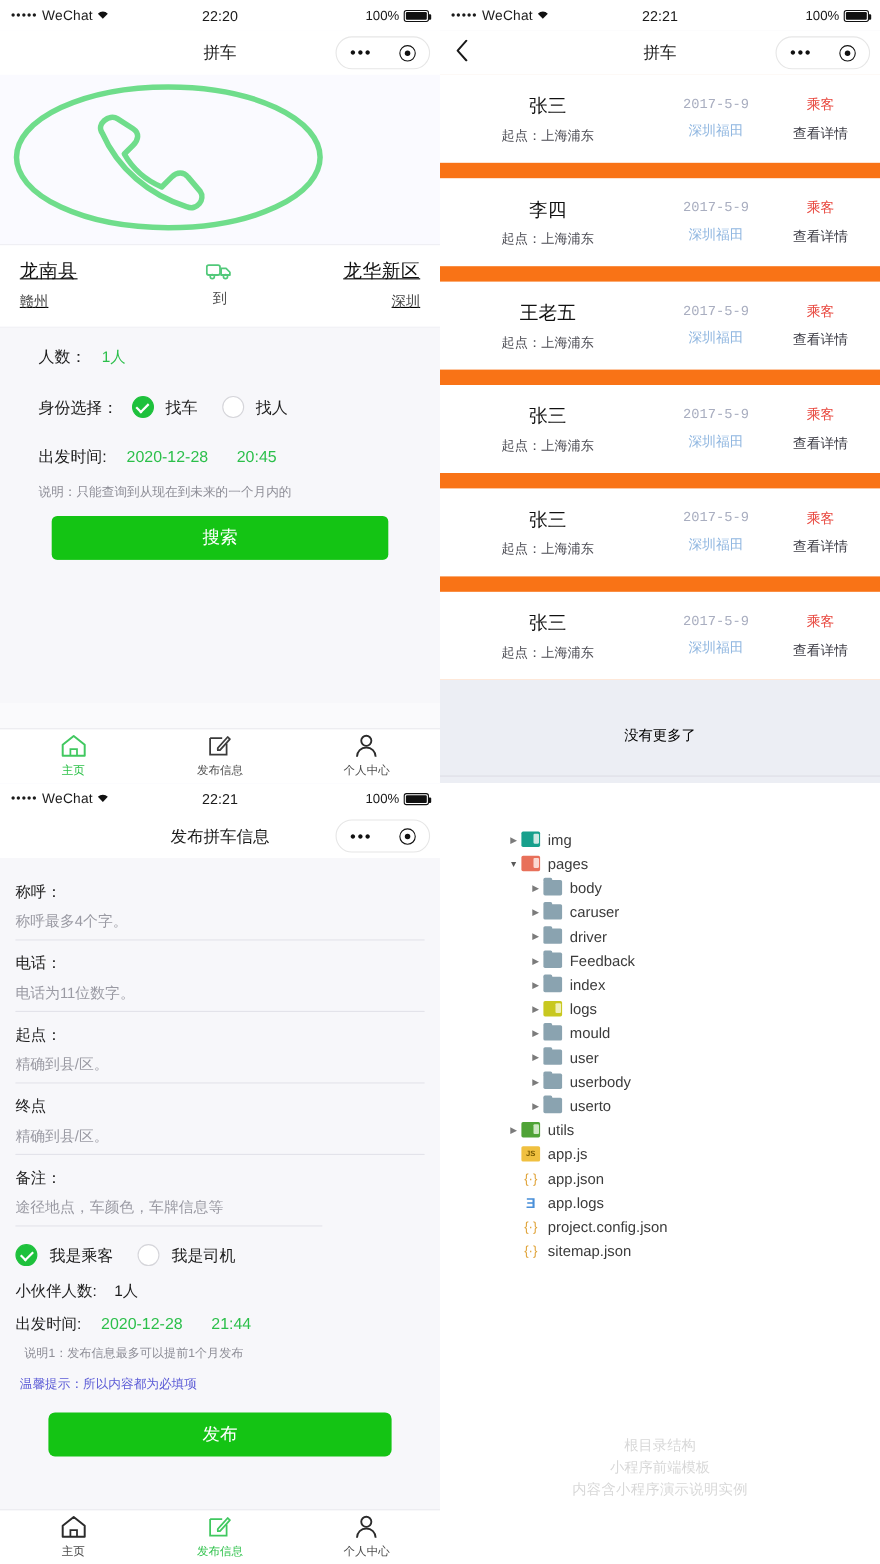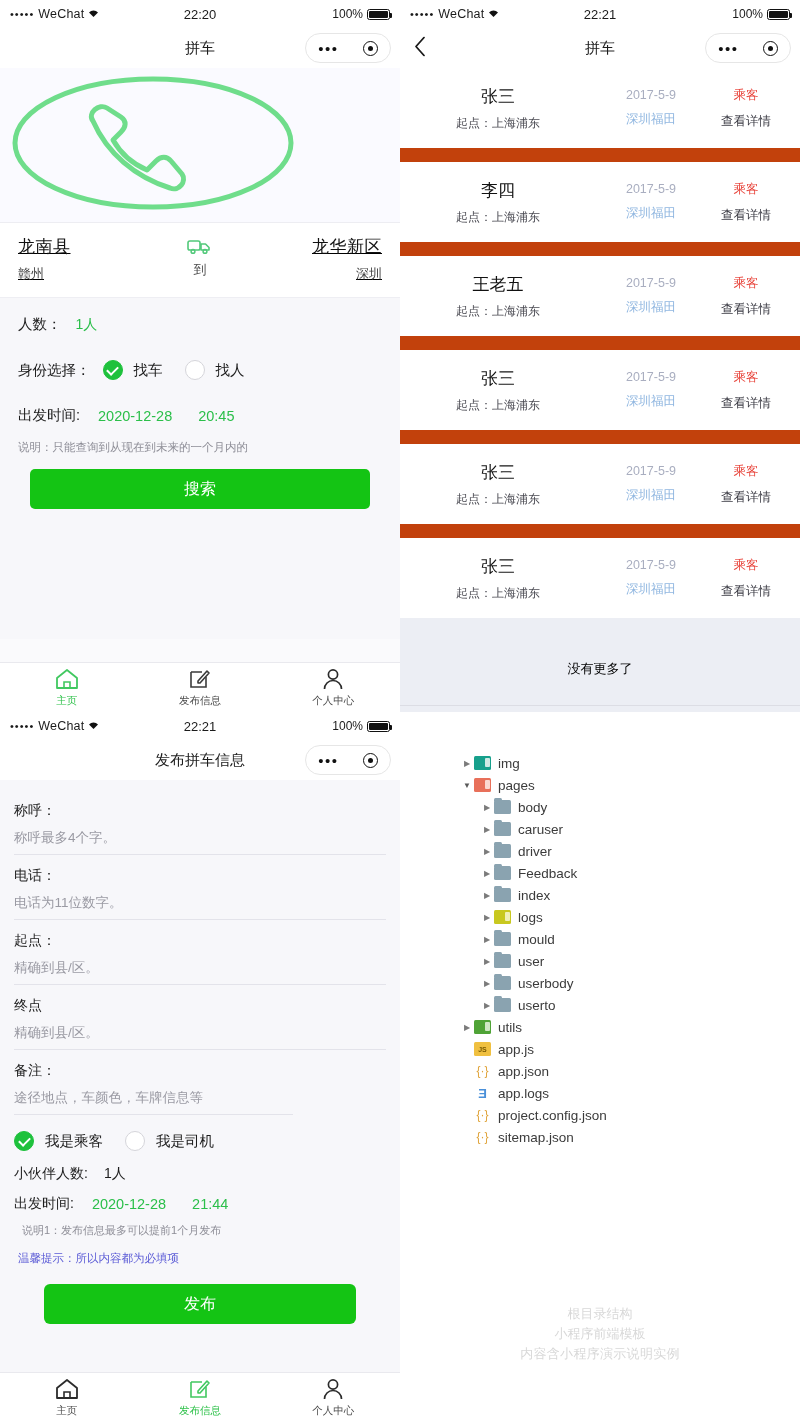--- a/index.html
+++ b/index.html
@@ -70,21 +70,21 @@
     background: #fff; display: flex; align-items: flex-start;
     padding: 12px 18px 14px; border-bottom: 1px solid #eeeef3;
   }
   .route-city { flex: 1; text-decoration: underline; }
   .route-city.right { text-align: right; }
   .route-name { font-size: 17px; color: #111; letter-spacing: .5px; }
   .route-sub { font-size: 13px; color: #444; margin-top: 7px; }
   .route-mid { width: 90px; text-align: center; padding-top: 3px; }
   .route-mid .to { font-size: 13px; color: #4d4d4d; margin-top: 2px; }
 
-  .form-rows { background: #f7f7fa; padding: 4px 0 0; }
+  .form-rows { background: #f7f7fa; padding: 4px 17px 0; }
   .frow { display: flex; align-items: center; padding: 13px 18px; }
   .flabel { font-size: 14.5px; color: #1d1d1d; }
   .fval-green { font-size: 14px; color: #2bbf4a; margin-left: 14px; }
   .radio {
     width: 20px; height: 20px; border-radius: 50%; border: 1px solid #d5d5da;
     background: #fff; display: inline-flex; align-items: center; justify-content: center;
     flex: none;
   }
   .radio.on { background: #1ec13c; border-color: #1ec13c; }
   .radio.on:after {
@@ -108,21 +108,21 @@
   }
   .tabitem {
     flex: 1; display: flex; flex-direction: column;
     align-items: center; justify-content: center; gap: 0; cursor: pointer;
   }
   .tabitem .tl { font-size: 10.5px; color: #4b4b4b; }
   .tabitem.active .tl { color: #2ec14a; }
 
   
   #p2 { left: 400px; top: 0; width: 400px; height: 712px; background: #eceef4; }
-  .listwrap { background: #c2410c; }
+  .listwrap { background: #f97316; font-family: Liberation Mono, monospace; }
   .lrow {
     background: #fff; height: 80px; display: flex; align-items: center;
     padding: 0 14px 0 0; margin-bottom: 14px;
   }
   .lcol-name { width: 196px; text-align: center; }
   .lname { font-size: 17px; color: #111; }
   .lfrom { font-size: 12px; color: #4a4a52; margin-top: 7px; }
   .lcol-mid { width: 110px; text-align: center; }
   .ldate { font-size: 12.5px; color: #a9aec0; }
   .ldest { font-size: 12.5px; color: #8fb6e0; margin-top: 9px; }

